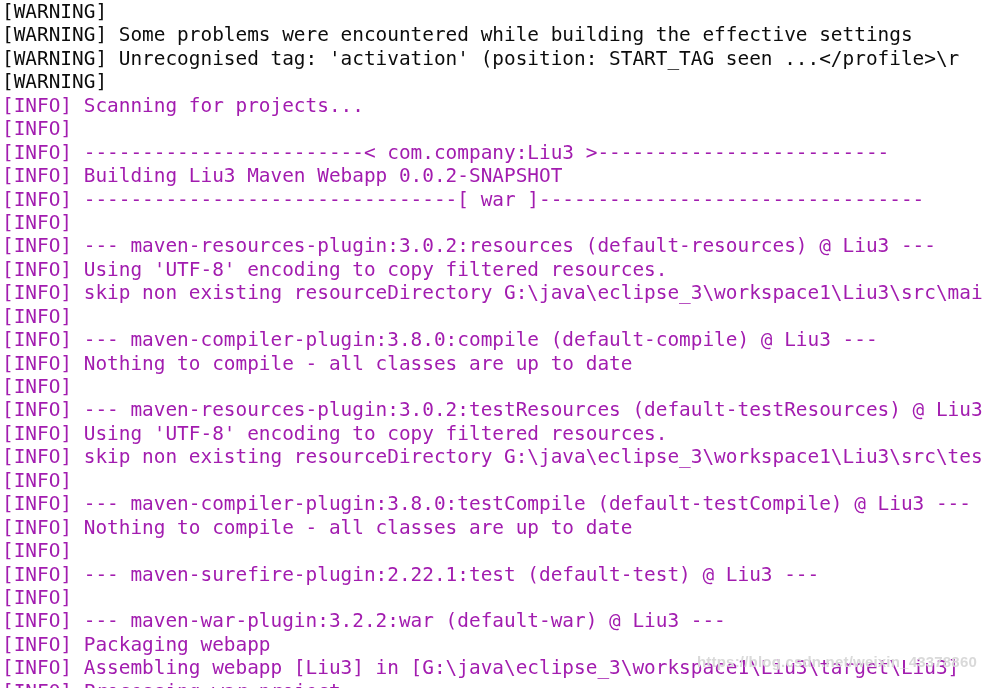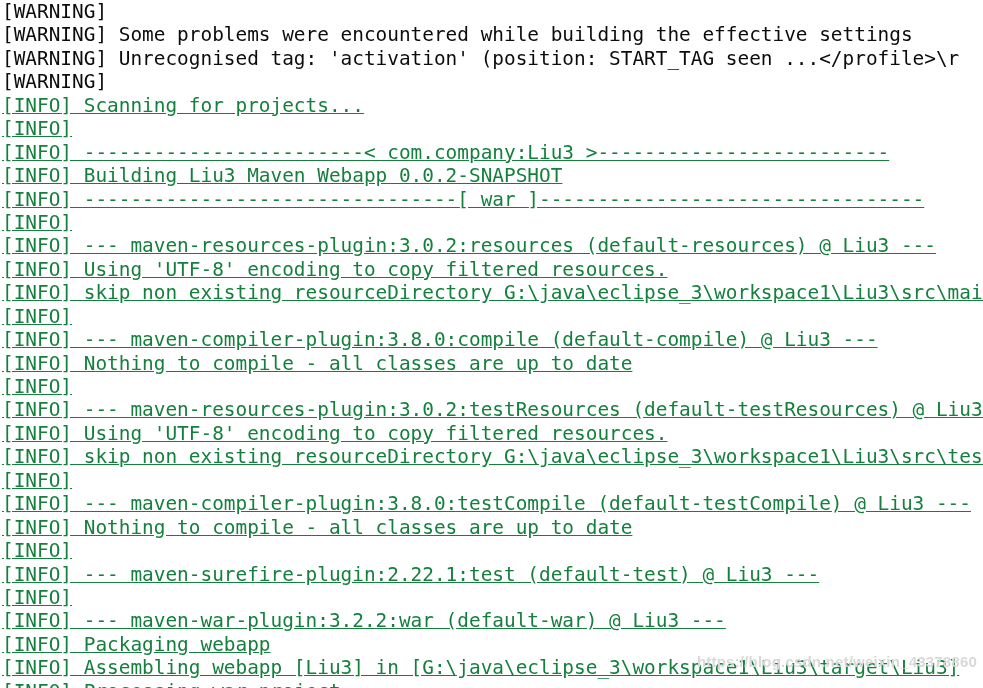--- a/index.html
+++ b/index.html
@@ -39,21 +39,21 @@
     font-size: 19.4px;
     letter-spacing: 0px;
     color: #0c0c0c;
     white-space: pre;
     overflow: hidden;
     text-overflow: clip;
     padding-left: 2px;
     box-sizing: border-box;
   }
   .log-line.level-warning { color: #0c0c0c; }
-  .log-line.level-info { color: #15803d; text-decoration: underline; }
+  .log-line.level-info { color: #a21caf; }
 
   #watermark {
     position: absolute;
     right: 6px;
     bottom: 18px;
     font-family: "Liberation Sans", sans-serif;
     font-size: 15px;
     color: #d9d9d9;
     letter-spacing: 0.2px;
     white-space: nowrap;

